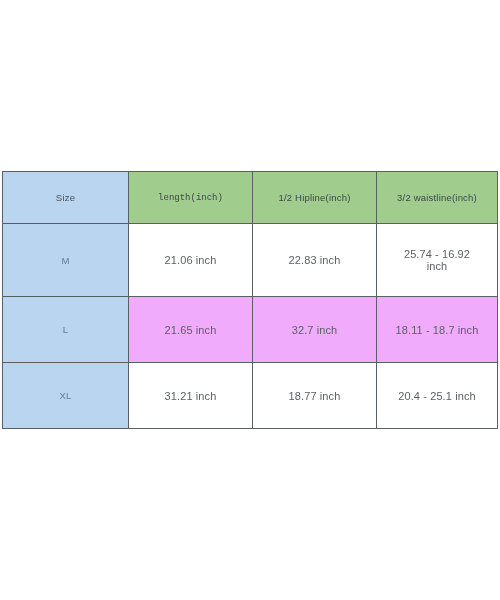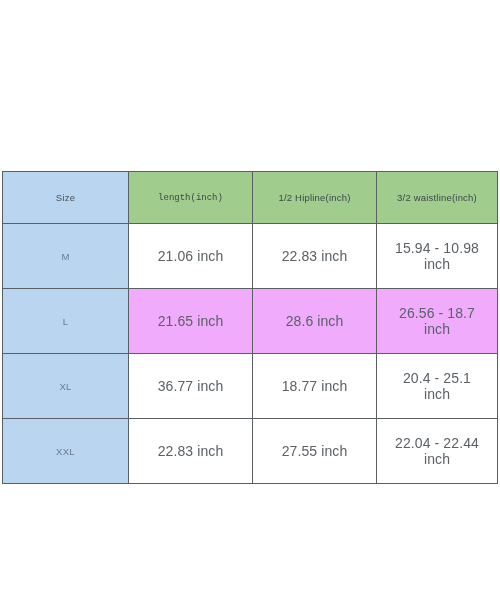--- a/index.html
+++ b/index.html
@@ -76,21 +76,21 @@
   td.cell-size {
     background: #bad5ef;
     color: #6b7b8c;
     font-size: 9.5px;
     letter-spacing: 0.3px;
   }
 
   td.cell-value {
     background: #ffffff;
     color: #5b6166;
-    font-size: 14px;
+    font-size: 11px;
     letter-spacing: 0.1px;
   }
 
   tr.data-row.alt td.cell-value {
     background: #f0abfc;
   }
 </style>
 </head>
 <body>
 
@@ -108,35 +108,29 @@
         <th class="hdr-green hdr-mono">length(inch)</th>
         <th class="hdr-green">1/2 Hipline(inch)</th>
         <th class="hdr-green">3/2 waistline(inch)</th>
       </tr>
     </thead>
     <tbody>
       <tr class="data-row">
         <td class="cell-size">M</td>
         <td class="cell-value">21.06 inch</td>
         <td class="cell-value">22.83 inch</td>
-        <td class="cell-value">15.94 - 10.98 inch</td>
+        <td class="cell-value">25.74 - 16.92 inch</td>
       </tr>
       <tr class="data-row alt">
         <td class="cell-size">L</td>
         <td class="cell-value">21.65 inch</td>
-        <td class="cell-value">28.6 inch</td>
-        <td class="cell-value">26.56 - 18.7 inch</td>
+        <td class="cell-value">32.7 inch</td>
+        <td class="cell-value">18.11 - 18.7 inch</td>
       </tr>
       <tr class="data-row">
         <td class="cell-size">XL</td>
-        <td class="cell-value">36.77 inch</td>
+        <td class="cell-value">31.21 inch</td>
         <td class="cell-value">18.77 inch</td>
         <td class="cell-value">20.4 - 25.1 inch</td>
-      </tr>
-      <tr class="data-row">
-        <td class="cell-size">XXL</td>
-        <td class="cell-value">22.83 inch</td>
-        <td class="cell-value">27.55 inch</td>
-        <td class="cell-value">22.04 - 22.44 inch</td>
       </tr>
     </tbody>
   </table>
 </div>
 
 </body></html>

